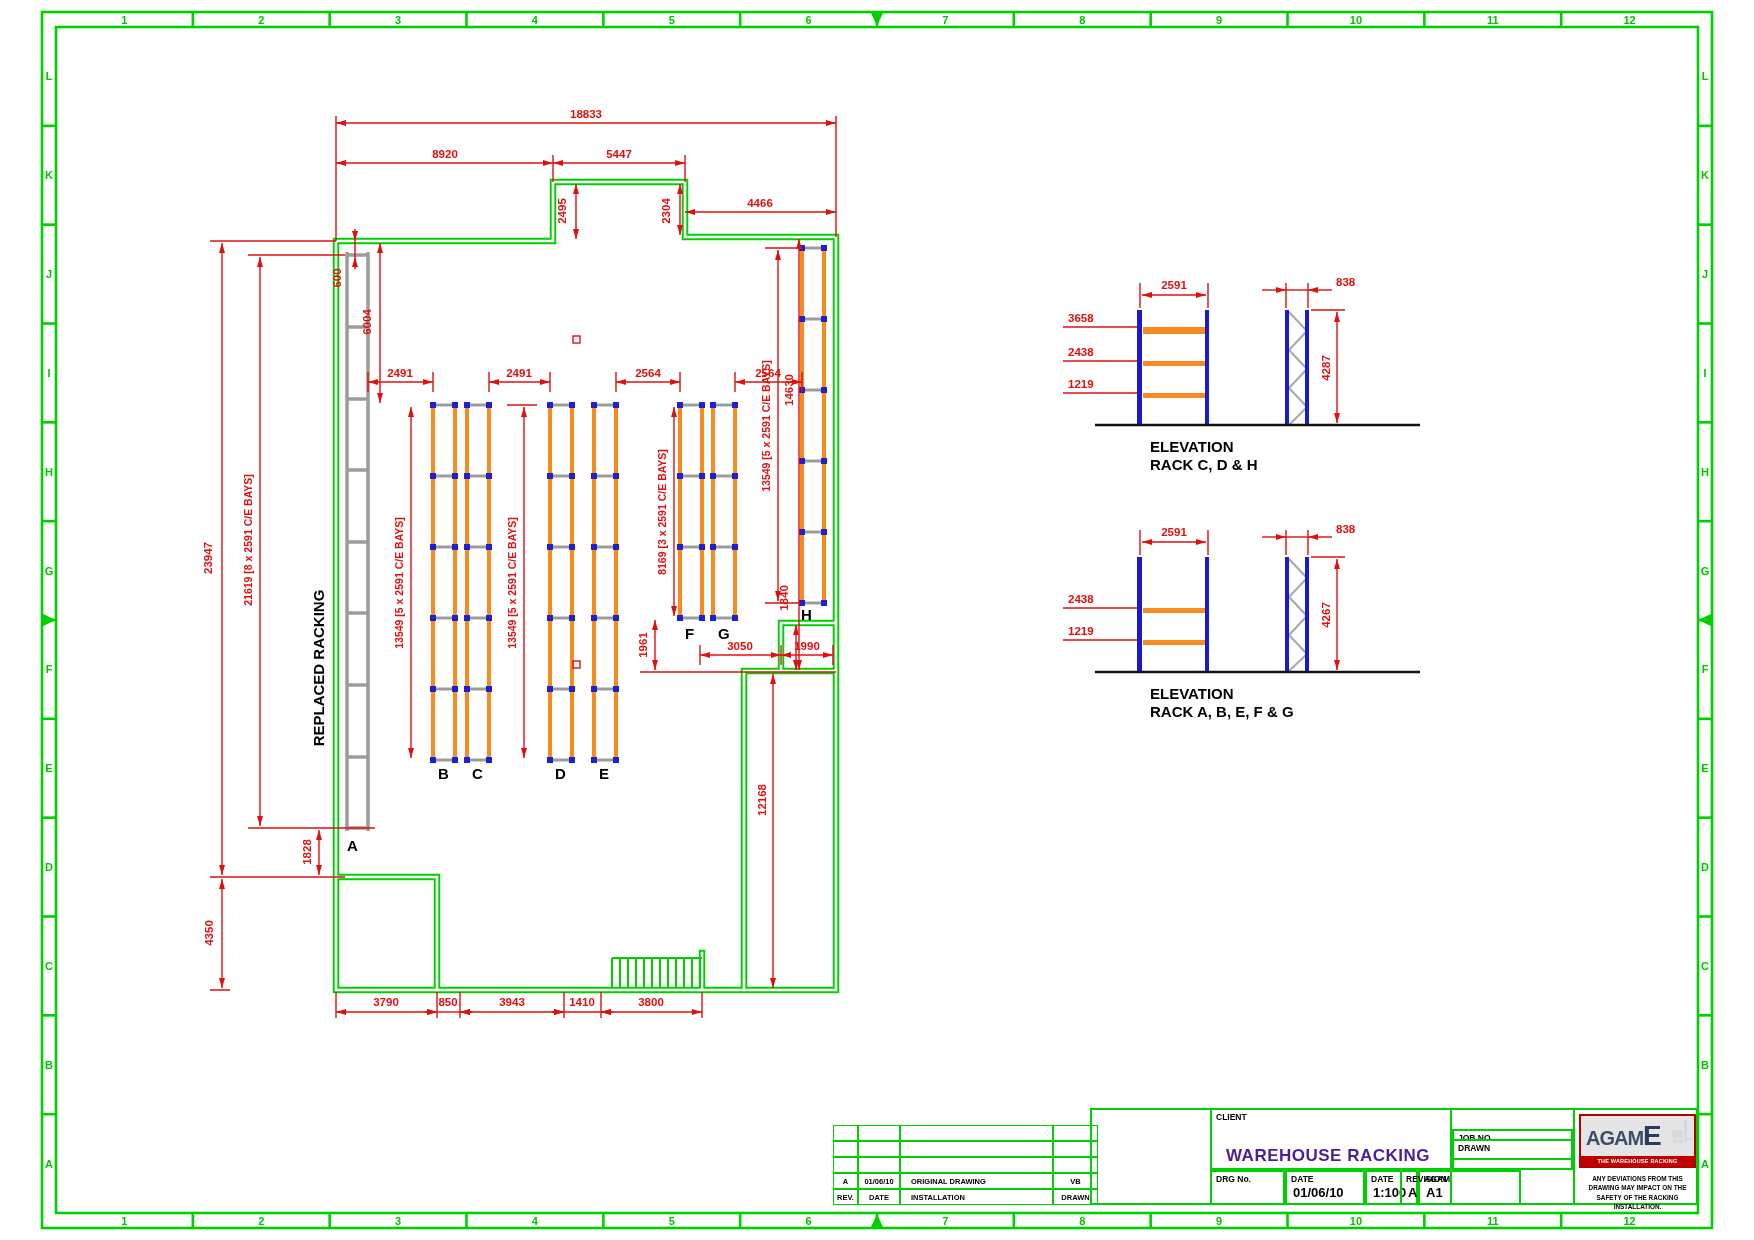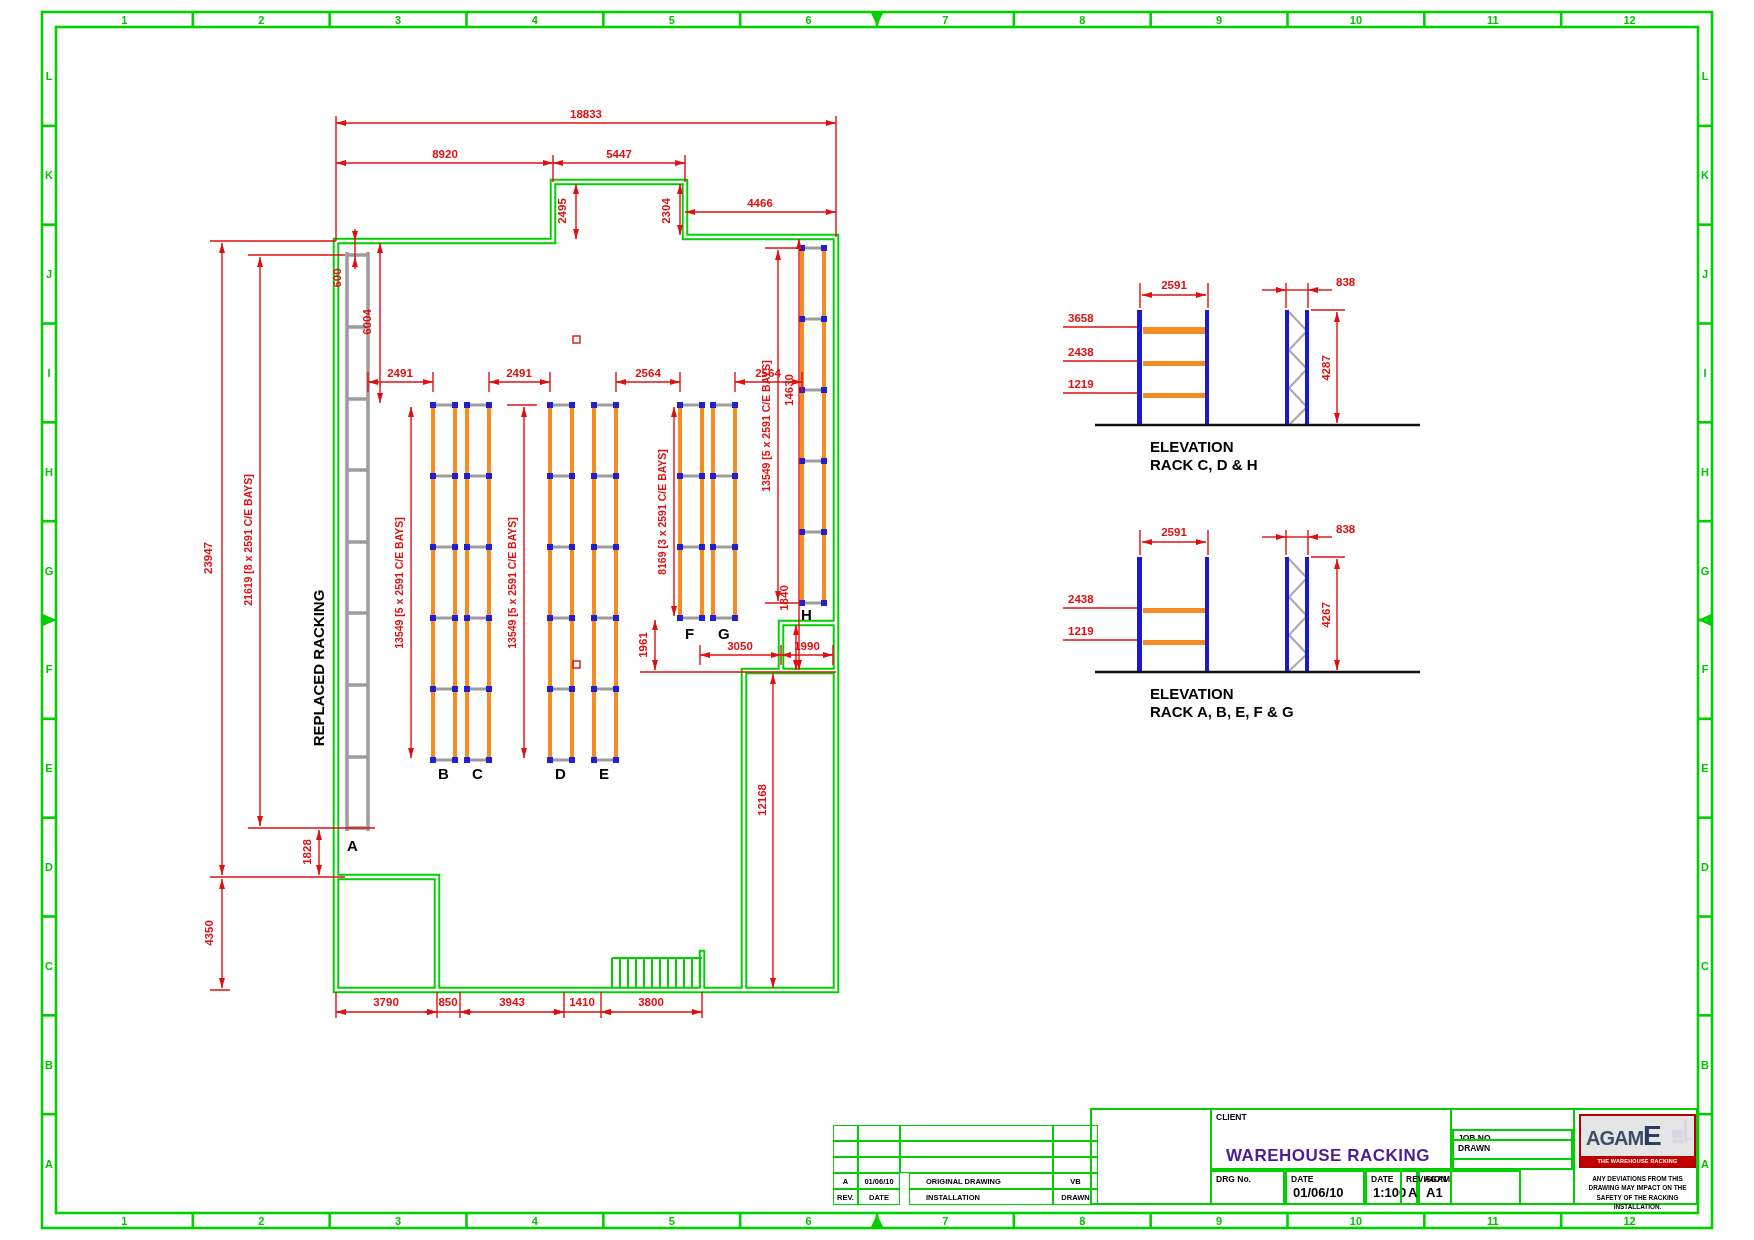--- a/index.html
+++ b/index.html
@@ -27,21 +27,21 @@
   .gnd{stroke:#111;stroke-width:2.5;}
   
   .cell{position:absolute;border:2px solid #00CF00;box-sizing:border-box;background:transparent;}
   .lbl{position:absolute;top:2px;left:4px;font:bold 8.5px "Liberation Sans",sans-serif;color:#000;}
   .val{position:absolute;left:6px;bottom:3px;font:bold 13px "Liberation Sans",sans-serif;color:#000;}
   .client-val{position:absolute;left:14px;top:30px;font:bold 17px "Liberation Sans",sans-serif;color:#4c1d95;letter-spacing:.5px;margin-top:6px;}
   .revgrid{position:absolute;left:833px;top:1125px;width:265px;height:80px;display:grid;
            grid-template-columns:25px 42px 153px 45px;grid-auto-rows:16px;}
   .rc{border:1.5px solid #00CF00;font:bold 7.5px "Liberation Sans",sans-serif;color:#000;
       display:flex;align-items:center;justify-content:center;box-sizing:border-box;overflow:hidden;}
-  .rcl{justify-content:flex-start;padding-left:16px;margin-left:9px;}
+  .rcl{justify-content:flex-start;padding-left:10px;}
   .logo-box{position:absolute;left:4px;top:4px;width:117px;height:54px;background:#e5e5e5;
             border:2px solid #B00000;box-sizing:border-box;overflow:hidden;}
   .logo-text{position:absolute;left:5px;top:4px;white-space:nowrap;}
   .lp{font:bold 20px "Liberation Sans",sans-serif;color:#3D4E6B;letter-spacing:-1px;}
   .le{font:bold 28px "Liberation Sans",sans-serif;color:#2B3C63;letter-spacing:-1px;}
   .logo-strip{position:absolute;left:0;bottom:0;width:100%;height:10px;background:#C00000;
               color:#fff;font:bold 5.5px "Liberation Sans",sans-serif;text-align:center;line-height:10px;letter-spacing:.2px;}
   .fork{position:absolute;right:2px;top:4px;}
   .warn{position:absolute;left:2px;top:64px;width:121px;text-align:center;
         font:bold 6.4px "Liberation Sans",sans-serif;color:#000;line-height:1.45;}

